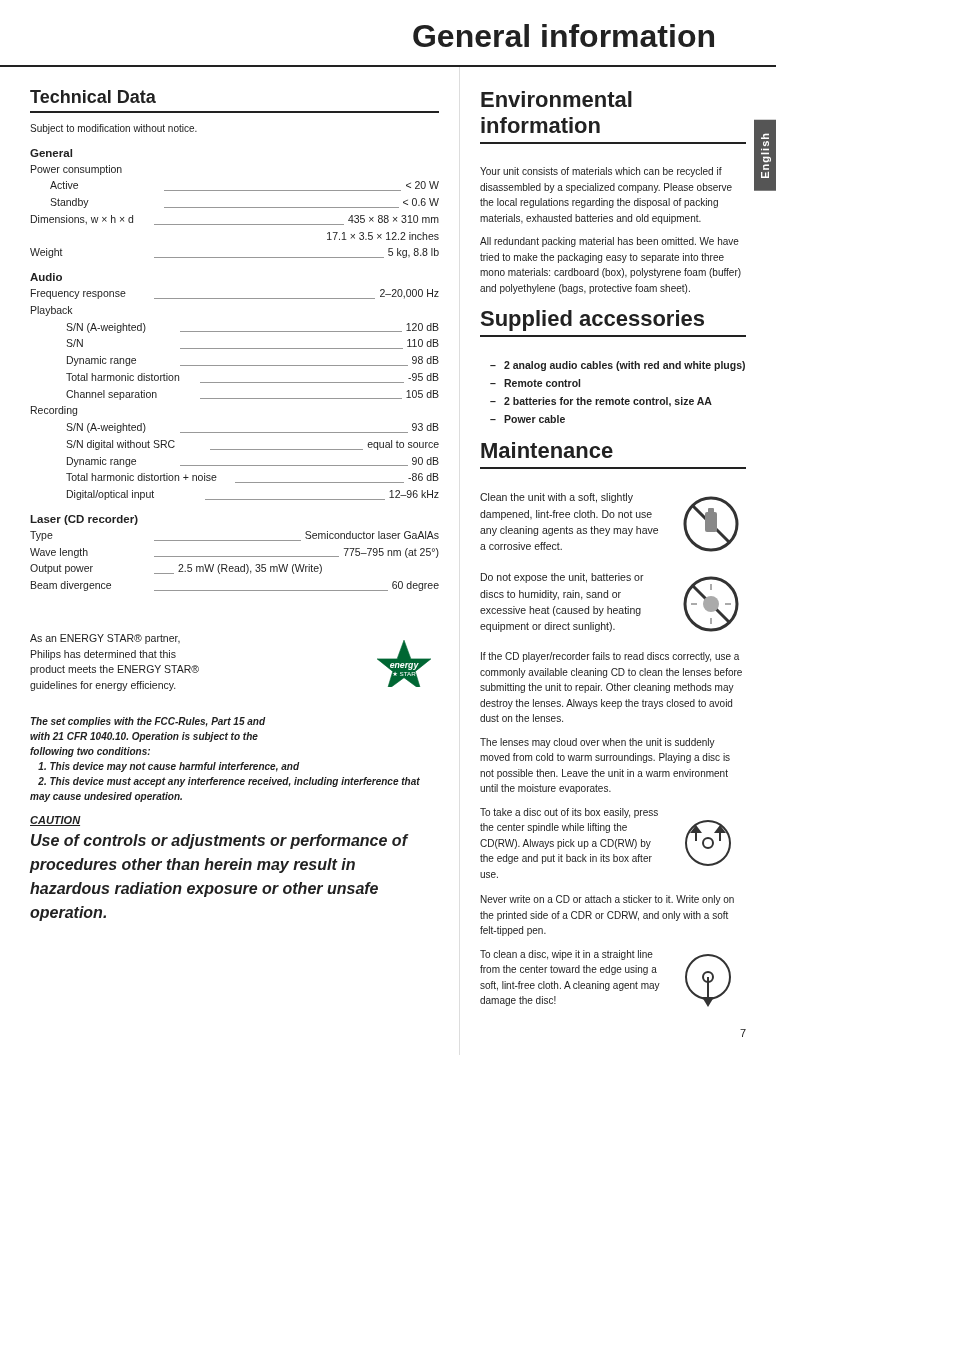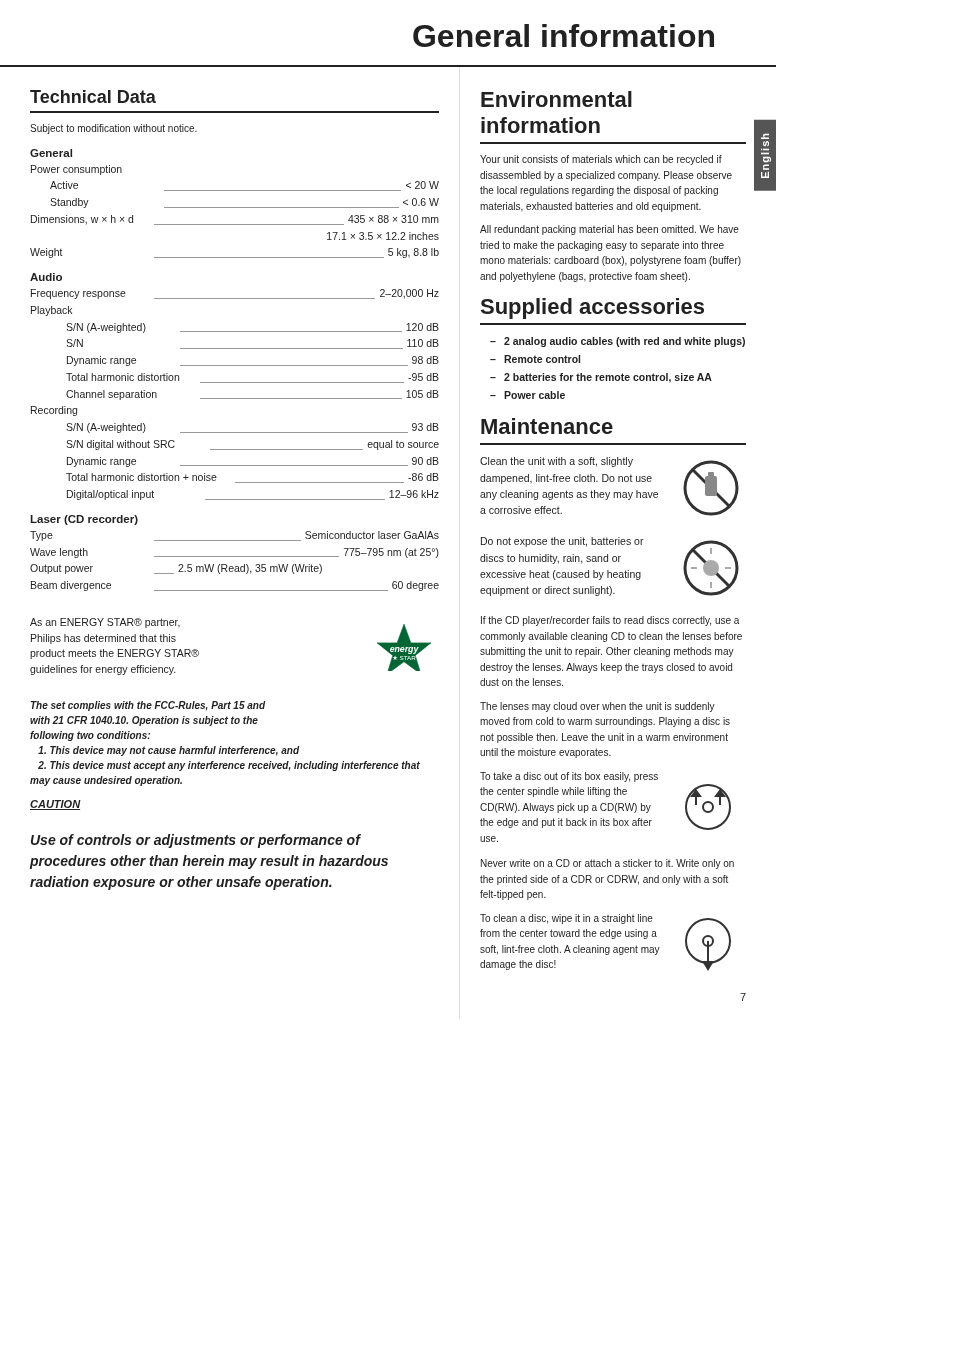--- a/index.html
+++ b/index.html
@@ -79,21 +79,21 @@
       padding-bottom: 3px;
       margin-bottom: 8px;
       margin-top: 4px;
     }
 
     .section-title-large {
       font-size: 22px;
       font-weight: bold;
       border-bottom: 2px solid #222;
       padding-bottom: 3px;
-      margin-bottom: 8px;
+      margin-bottom: 20px;
       margin-top: 4px;
     }
 
     .subsection-title {
       font-weight: bold;
       font-size: 11.5px;
       margin-top: 10px;
       margin-bottom: 3px;
     }
 
@@ -176,23 +176,23 @@
     .caution-title {
       font-style: italic;
       font-weight: bold;
       font-size: 11px;
       text-decoration: underline;
     }
 
     .caution-text {
       font-style: italic;
       font-weight: bold;
-      font-size: 14px;
+      font-size: 16px;
       line-height: 1.5;
-      margin-top: 20px;
+      margin-top: 3px;
     }
 
     
     .energy-star-area {
       display: flex;
       align-items: center;
       margin: 14px 0;
     }
     .energy-star-text {
       font-size: 10.5px;
@@ -376,21 +376,21 @@
           <span class="spec-dots" style="max-width:20px"></span>
           <span class="spec-value">2.5 mW (Read), 35 mW (Write)</span>
         </div>
         <div class="spec-row">
           <span class="spec-label">Beam divergence</span>
           <span class="spec-dots"></span>
           <span class="spec-value">60 degree</span>
         </div>
       </div>
 
-      <div class="energy-star-area" style="margin-top:21px;">
+      <div class="energy-star-area" style="margin-top:37px;">
         <div class="energy-star-text">
           <span>As an ENERGY STAR® partner,</span><br>
           <span>Philips has determined that this</span><br>
           <span>product meets the ENERGY STAR®</span><br>
           <span>guidelines for energy efficiency.</span>
         </div>
 
         <svg class="energy-star-logo" viewBox="0 0 100 80" xmlns="http://www.w3.org/2000/svg">
           <polygon points="50,5 61,35 93,35 68,55 77,85 50,65 23,85 32,55 7,35 39,35" fill="#006633" stroke="#006633"></polygon>
           <text x="50" y="50" text-anchor="middle" fill="white" font-size="14" font-style="italic" font-weight="bold">energy</text>

